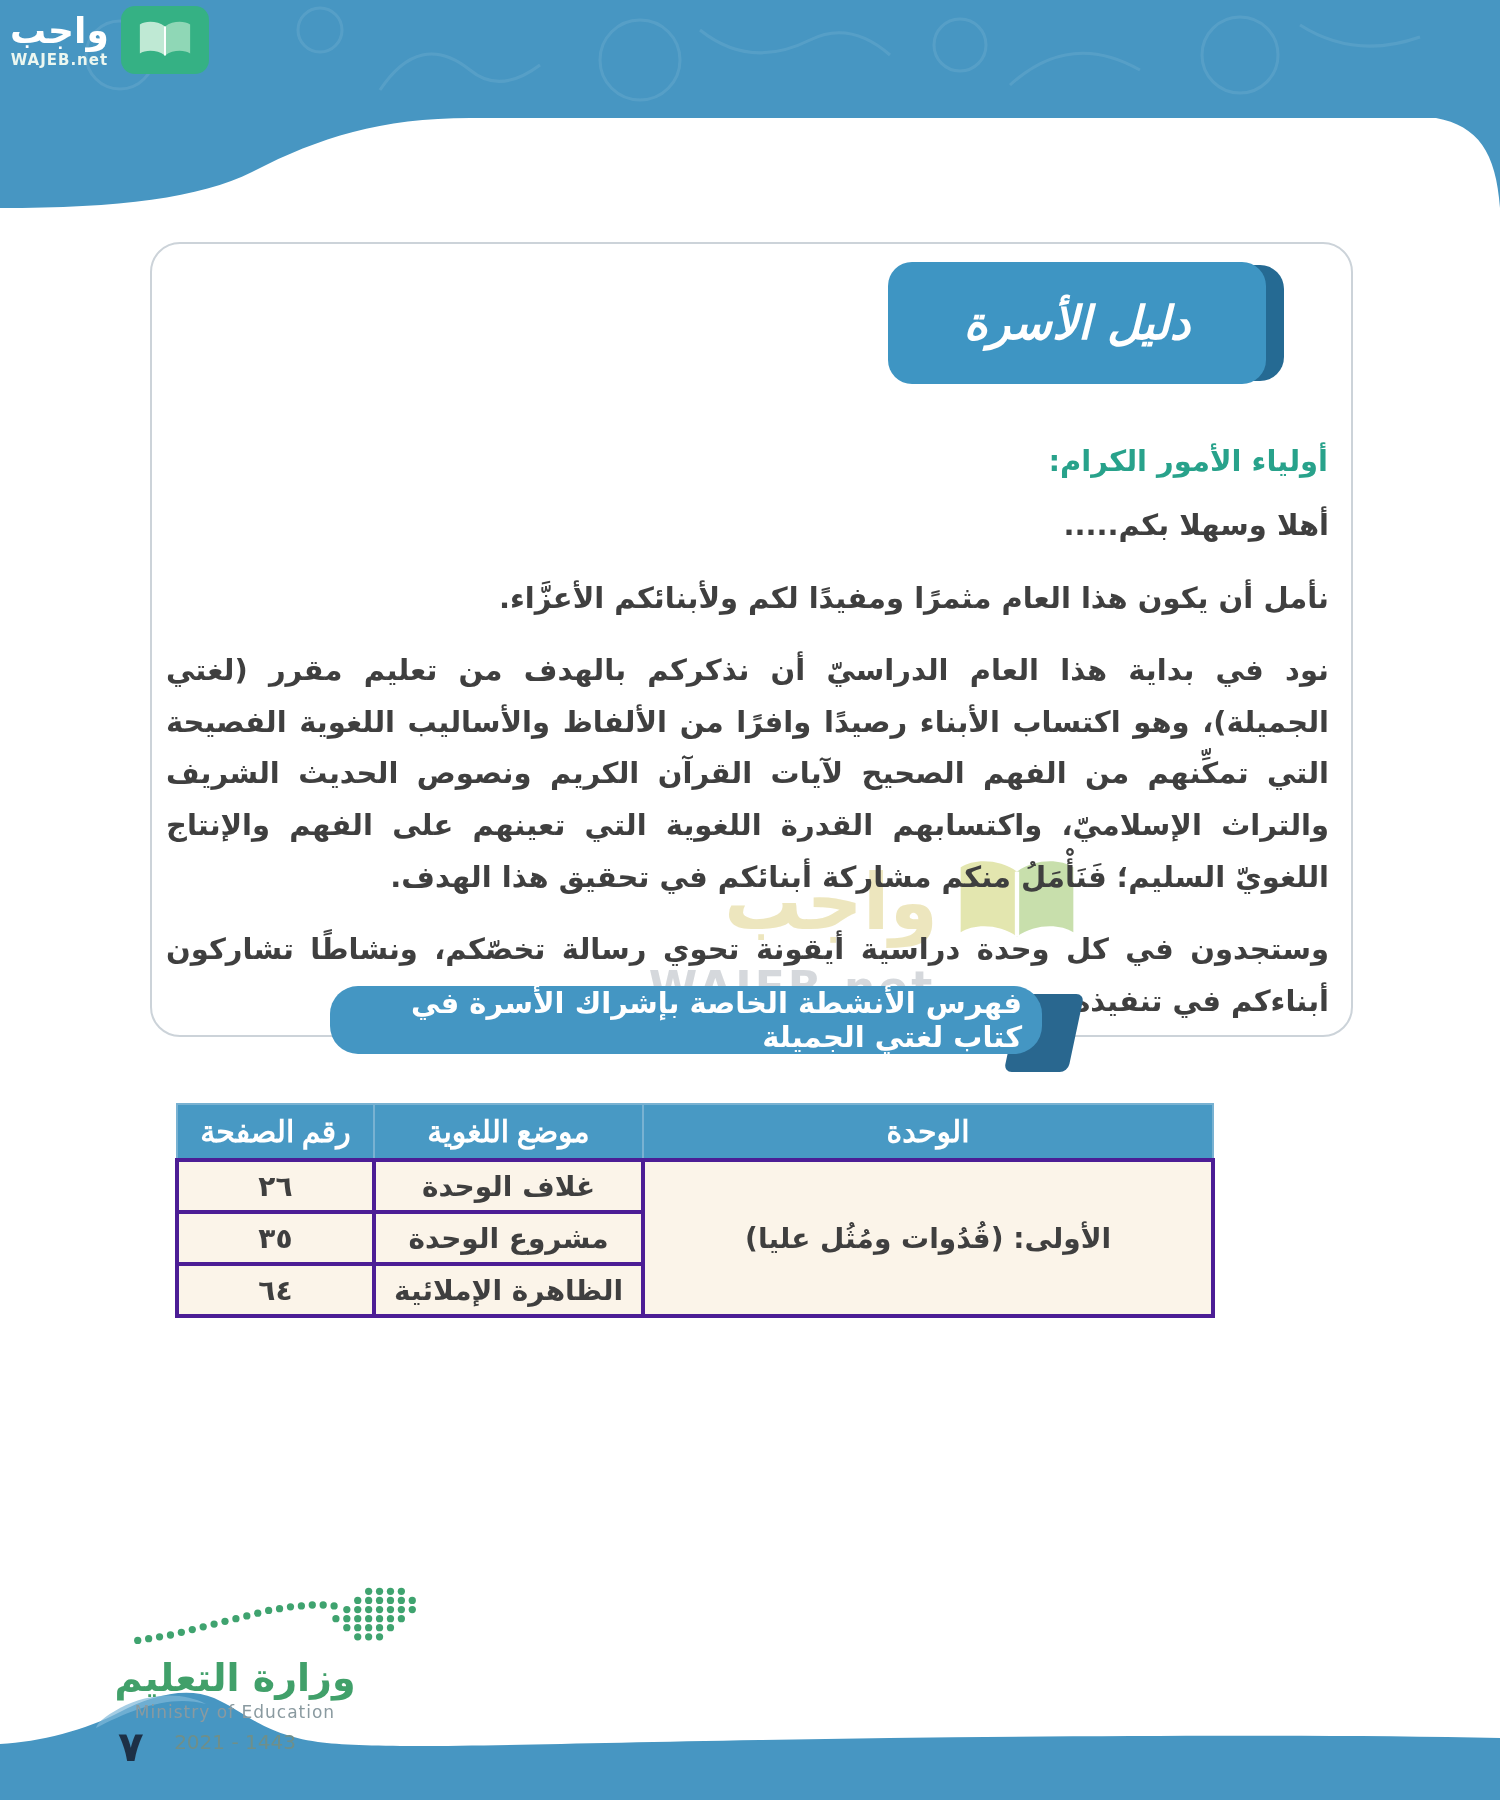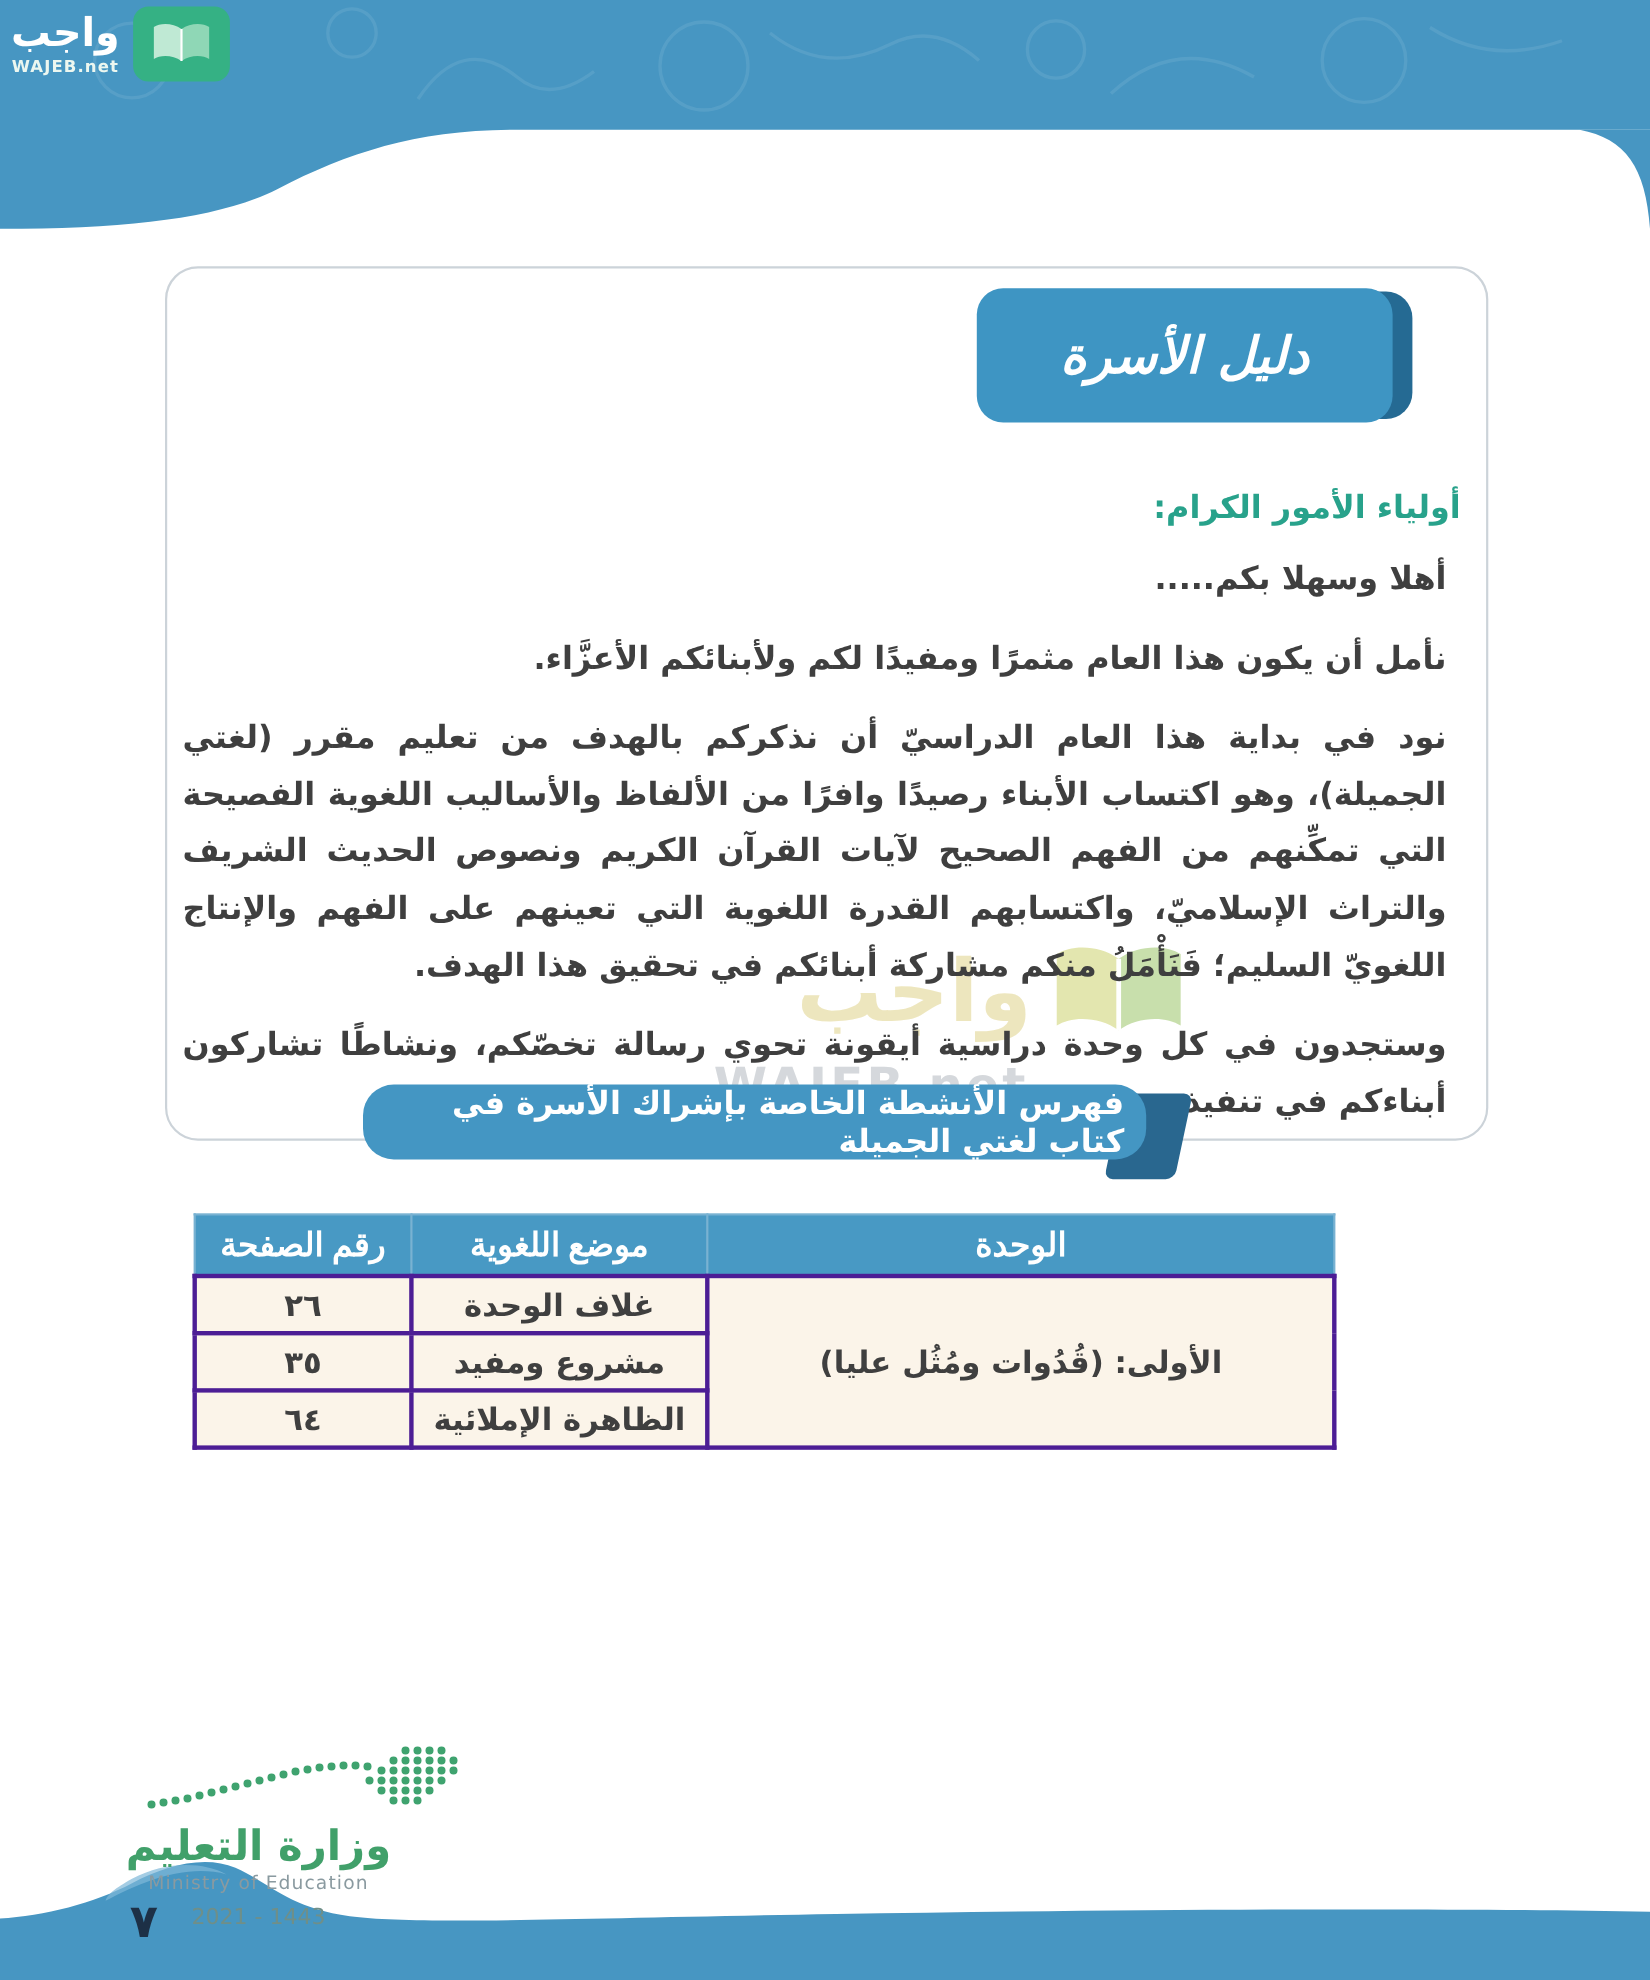--- a/index.html
+++ b/index.html
@@ -34,21 +34,21 @@
                       background:#3e95c3; border-radius:24px;
                       display:flex; align-items:center; justify-content:center;font-style:italic; }
   .title-box .front span { color:#fff; font-size:46px; font-weight:bold; direction:rtl; }
 
   .greeting { position:absolute; right:23px; top:200px; direction:rtl;
               color:#28a28b; font-size:29px; font-weight:bold; z-index:2; }
 
   .body-text { position:absolute; left:14px; right:22px; top:256px; direction:rtl;
                z-index:2; }
   .body-text p { font-size:29px; font-weight:bold; color:#3f3f3f; line-height:1.78;
-                 text-align:justify; margin:0 14px 21px 0; }
+                 text-align:justify; margin:0 0 21px 0; }
   .body-text p:last-child { margin-bottom:0; }
 
   
   .watermark { position:absolute; left:470px; top:600px; width:460px; opacity:0.55; z-index:1; }
   .wm-row { display:flex; align-items:center; justify-content:flex-end; gap:14px; }
   .wm-ar { font-size:78px; font-weight:bold; color:#e0d389; direction:rtl; line-height:1; }
   .wm-net { font-size:44px; font-weight:bold; color:#b4bac0; letter-spacing:3px;
             text-align:center; margin-top:2px; padding-right:120px; }
 
   
@@ -169,21 +169,21 @@
         <th>رقم الصفحة</th>
       </tr>
     </thead>
     <tbody>
       <tr>
         <td rowspan="3">الأولى: (قُدُوات ومُثُل عليا)</td>
         <td>غلاف الوحدة</td>
         <td>٢٦</td>
       </tr>
       <tr>
-        <td>مشروع ومفيد</td>
+        <td>مشروع الوحدة</td>
         <td>٣٥</td>
       </tr>
       <tr>
         <td>الظاهرة الإملائية</td>
         <td>٦٤</td>
       </tr>
     </tbody>
   </table>
 
   <div class="footer">

